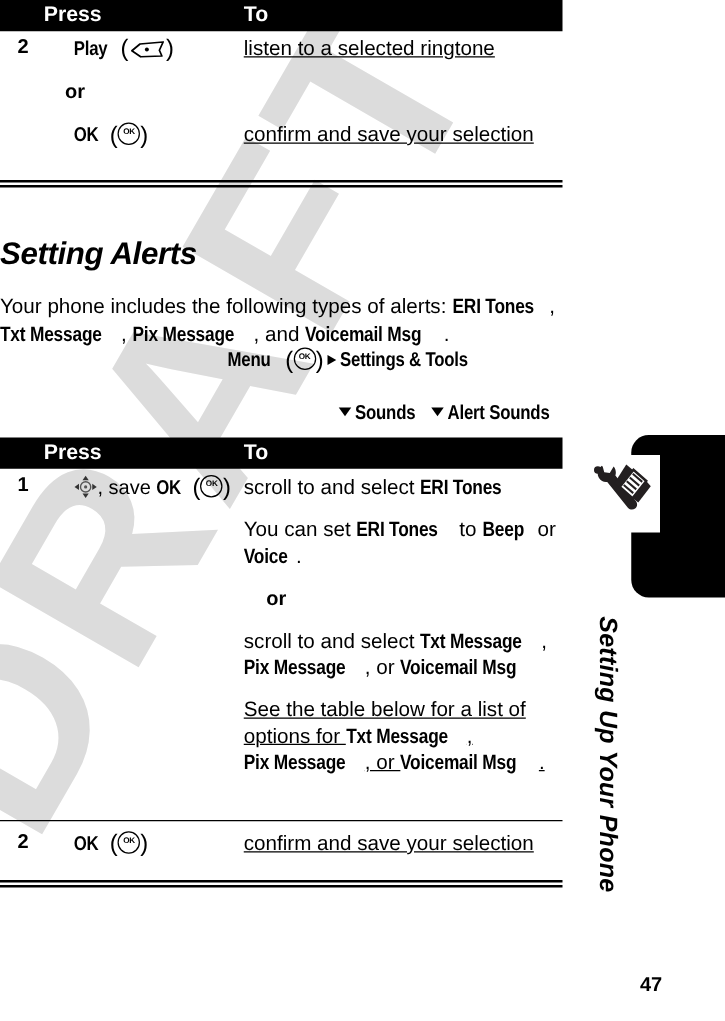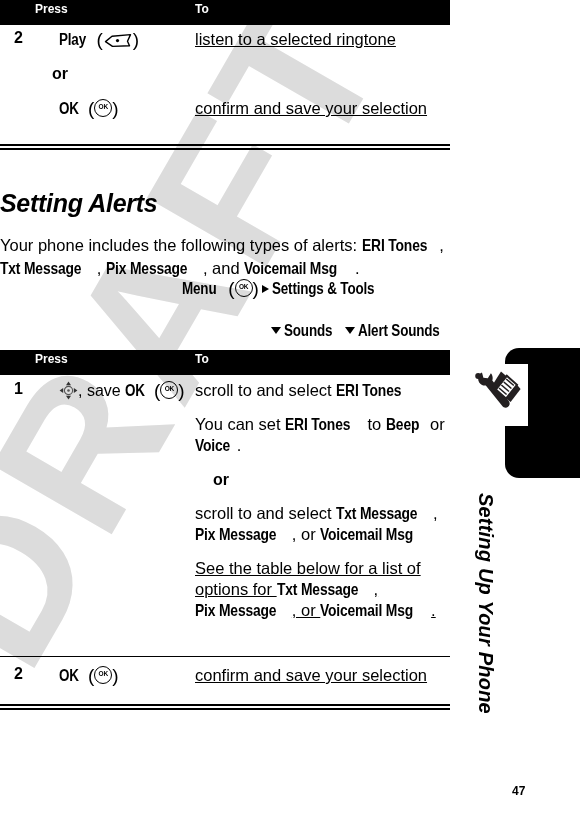--- a/index.html
+++ b/index.html
@@ -49,21 +49,21 @@
   }
   .tbl-head {
     background: #000000;
     color: #ffffff;
     height: 25px;
     position: relative;
   }
   .th {
     position: absolute;
     top: 2px;
-    font-size: 12px;
+    font-size: 17px;
     font-weight: bold;
     font-family: "Liberation Sans", sans-serif;
   }
   .th-press { left: 35px; }
   .th-to    { left: 195px; }
 
   .row { position: relative; }
   .rule-thin {
     position: absolute; left: 0; width: 450px;
     height: 1px; background: #000000;
@@ -245,21 +245,21 @@
     font-size: 20px;
     font-weight: bold;
     font-style: italic;
     letter-spacing: 0.2px;
     white-space: nowrap;
   }
 
   #pagenum {
     position: absolute;
     left: 512px; top: 798px;
-    font-size: 12px;
+    font-size: 16px;
     font-weight: bold;
     transform: translateY(-100%);
   }
 </style>
 </head>
 <body>
 
 <div id="watermark">DRAFT</div>
 
 <div id="content">

